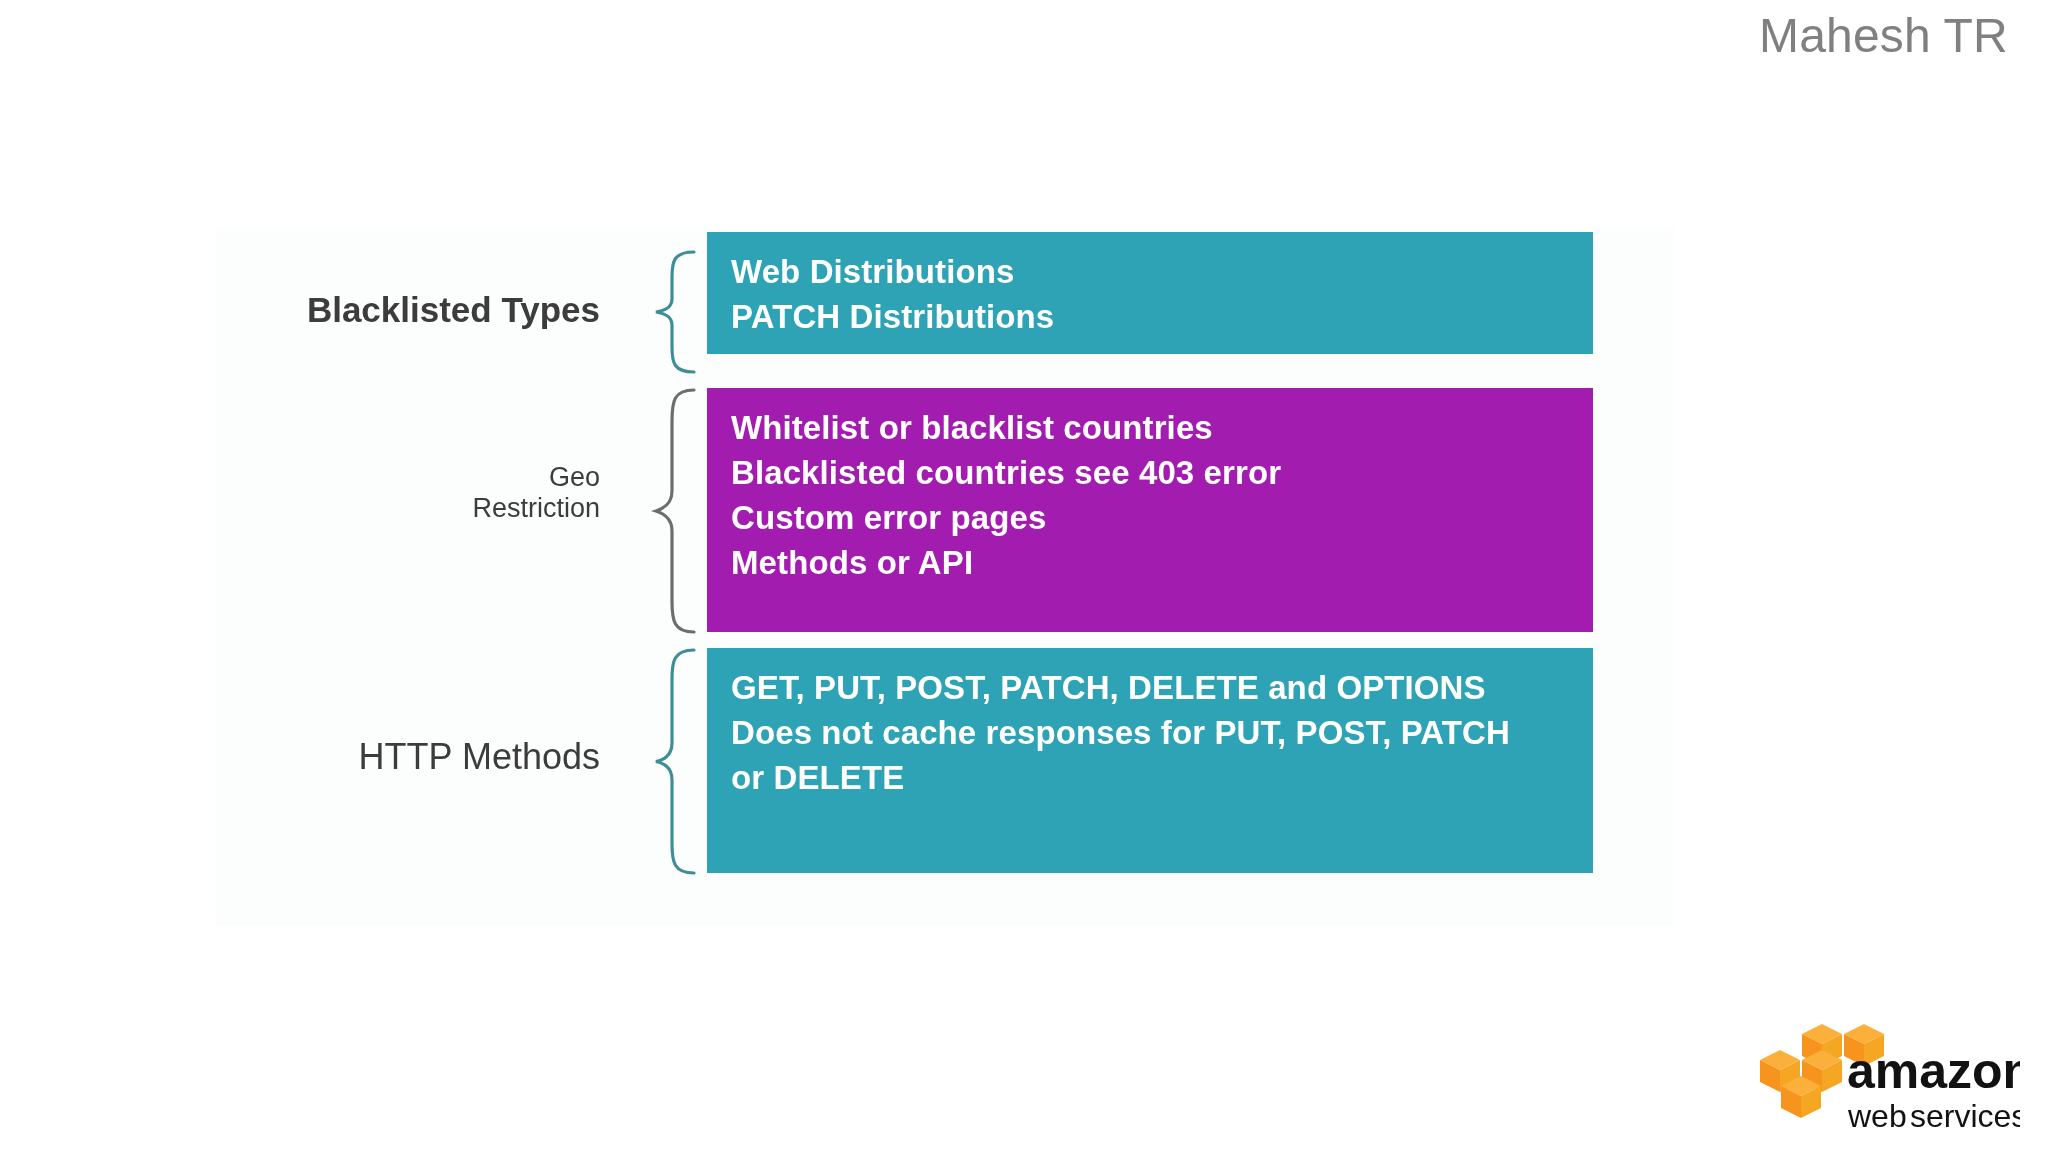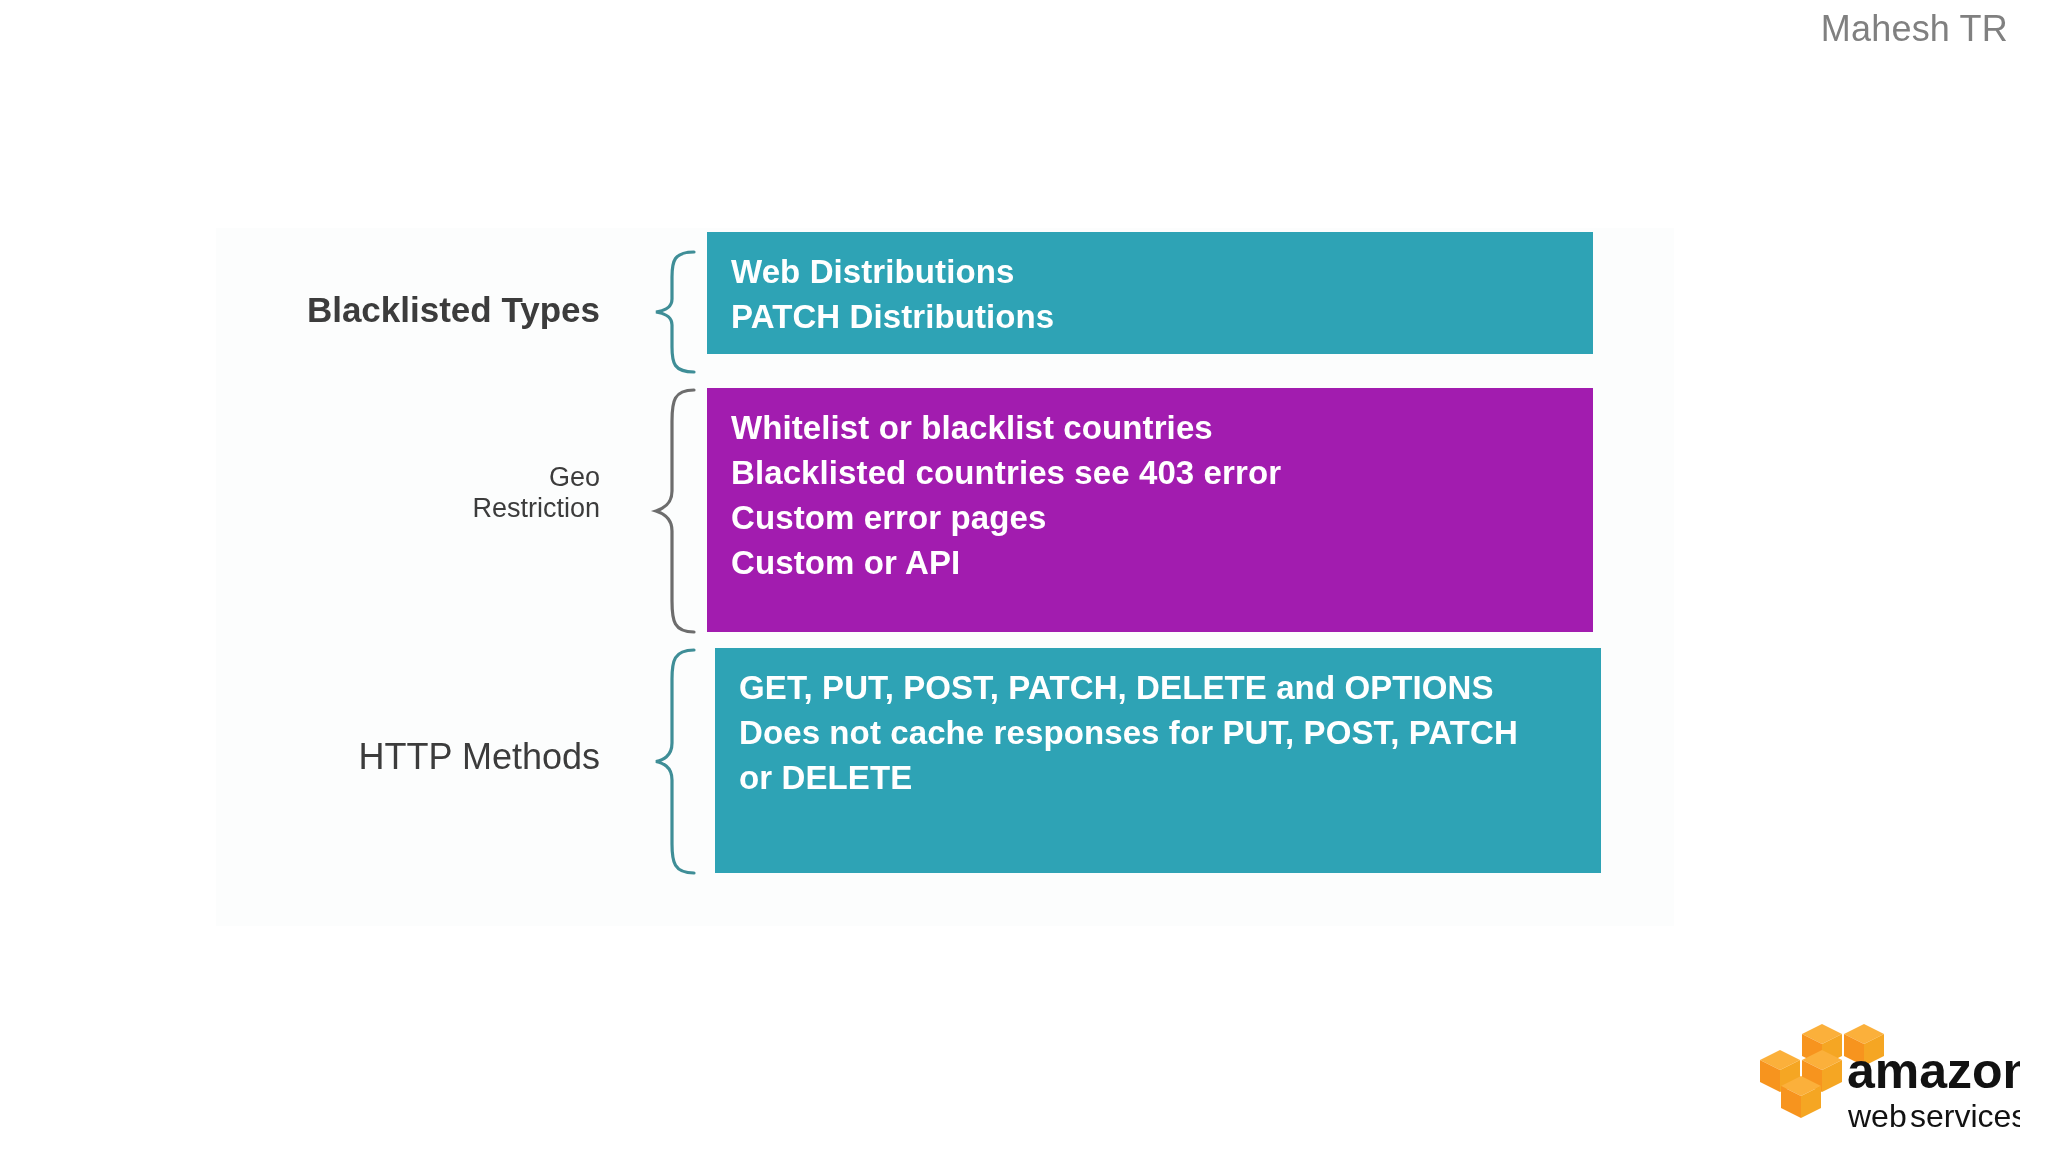--- a/index.html
+++ b/index.html
@@ -17,21 +17,21 @@
     height: 1152px;
     background: #ffffff;
     overflow: hidden;
   }
 
   
   #author {
     position: absolute;
     top: 8px;
     right: 40px;
-    font-size: 36px;
+    font-size: 48px;
     color: #808080;
     font-family: "Liberation Sans", sans-serif;
     letter-spacing: 0.2px;
     white-space: nowrap;
   }
 
   
   #panel {
     position: absolute;
     left: 216px;
@@ -83,21 +83,21 @@
     font-weight: 600;
     line-height: 1.36;
     letter-spacing: 0.1px;
     padding: 0 12px;
     white-space: pre-line;
   }
 
   
   #box-distribution { top: 232px;  height: 122px; }
   #box-geo          { top: 388px;  height: 244px; }
-  #box-http         { top: 648px;  height: 225px; margin-left: 8px; }
+  #box-http         { top: 648px;  height: 225px; }
 
   #label-distribution { top: 290px;  left: 120px; width: 480px; font-size: 35px; }
   #label-geo          { top: 462px;  left: 180px; width: 420px; font-size: 27px; }
   #label-http         { top: 736px;  left: 140px; width: 460px; font-size: 36px; }
 
   
   #aws-logo {
     position: absolute;
     left: 1752px;
     top: 1020px;
@@ -131,21 +131,21 @@
 Restriction</div>
 
     <svg class="brace" id="brace-2" width="70" height="248" style="top:387px;" viewBox="0 0 70 248">
       <path d="M62 3 C42 3 40 14 40 34 L40 104 C40 118 30 122 24 124 C30 126 40 130 40 144 L40 214 C40 234 42 245 62 245" fill="none" stroke="#6d6d6d" stroke-width="3.2" stroke-linecap="round"></path>
     </svg>
 
     <div class="box gray" id="box-geo">
       <div class="line">Whitelist or blacklist countries</div>
       <div class="line">Blacklisted countries see 403 error</div>
       <div class="line">Custom error pages</div>
-      <div class="line">Custom or API</div>
+      <div class="line">Methods or API</div>
     </div>
 
     <div class="row-label normal" id="label-http">HTTP Methods</div>
 
     <svg class="brace" id="brace-3" width="70" height="229" style="top:647px;" viewBox="0 0 70 229">
       <path d="M62 3 C42 3 40 14 40 32 L40 96 C40 110 30 113 24 114.5 C30 116 40 119 40 133 L40 197 C40 215 42 226 62 226" fill="none" stroke="#3f8e97" stroke-width="3.2" stroke-linecap="round"></path>
     </svg>
 
     <div class="box teal" id="box-http">
       <div class="line">GET, PUT, POST, PATCH, DELETE and OPTIONS</div>

